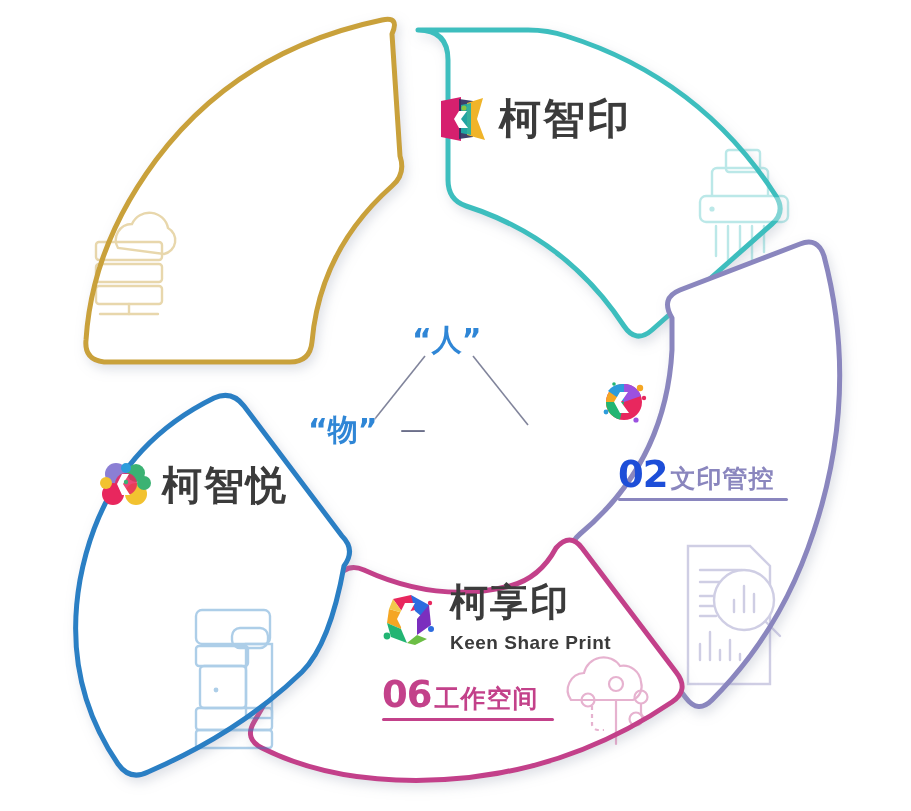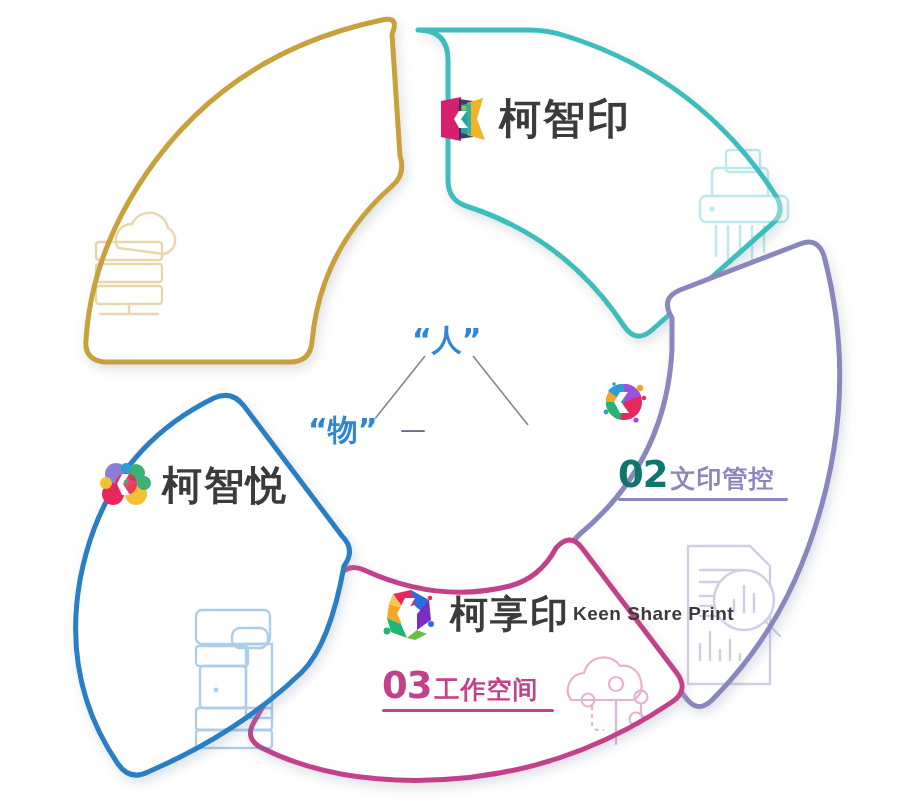--- a/index.html
+++ b/index.html
@@ -198,21 +198,21 @@
         <path d="M20,14 L28,14 L21,24 L29,35 L20,35 L14,24 Z" fill="#ffffff"></path>
         <circle cx="40" cy="10" r="3.2" fill="#F5A623"></circle>
         <circle cx="44" cy="20" r="2.2" fill="#E8275E"></circle>
         <circle cx="6" cy="34" r="2.4" fill="#2D9CDB"></circle>
         <circle cx="36" cy="42" r="2.6" fill="#9B51E0"></circle>
         <circle cx="14" cy="6" r="1.8" fill="#22B573"></circle>
       </svg>
     </div>
     <div style="margin-top:30px;margin-left:18px;">
       <div class="num-row">
-        <span class="num" style="color:#0f766e;">02</span>
+        <span class="num" style="color:#1d4ed8;">02</span>
         <span class="cap" style="color:#8A86BE;">文印管控</span>
       </div>
       <div class="rule" style="background:#8A86BE;width:170px;"></div>
     </div>
   </div>
 
   <div class="seg-text" id="t03" style="left:378px;top:583px;">
     <div class="brand-row">
       <svg class="logo" width="62" height="62" viewBox="0 0 62 62">
         <g transform="translate(31,31)">
@@ -222,28 +222,28 @@
           <path d="M-20,-10 L-6,-6 L-8,10 L-22,4 Z" fill="#F5A623"></path>
           <path d="M-22,4 L-8,10 L-2,24 L-18,18 Z" fill="#22B573"></path>
           <path d="M-2,24 L8,16 L18,20 L6,26 Z" fill="#6CBE45"></path>
           <path d="M-20,-10 L-16,-20 L-6,-6 Z" fill="#F2C94C"></path>
           <path d="M-4,-16 L6,-16 L-3,0 L7,16 L-4,16 L-12,0 Z" fill="#ffffff"></path>
         </g>
         <circle cx="9" cy="48" r="3.4" fill="#22B573"></circle>
         <circle cx="53" cy="41" r="3" fill="#2D6CDF"></circle>
         <circle cx="52" cy="15" r="2.2" fill="#E8275E"></circle>
       </svg>
-      <div style="display:flex;flex-direction:row;gap:3px;">
+      <div style="display:flex;flex-direction:column;gap:3px;">
         <span class="brand-name" style="font-size:38px;">柯享印</span>
         <span class="brand-sub" style="font-size:19px;margin-top:8px;">Keen Share Print</span>
       </div>
     </div>
     <div style="margin-top:22px;margin-left:4px;">
       <div class="num-row">
-        <span class="num" style="color:#C3418A;">03</span>
+        <span class="num" style="color:#C3418A;">06</span>
         <span class="cap" style="color:#C3418A;">工作空间</span>
       </div>
       <div class="rule" style="background:#C3418A;width:172px;"></div>
     </div>
   </div>
 
   <div class="seg-text" id="t04" style="left:100px;top:434px;margin-top:26px;">
     <div class="brand-row">
       <svg class="logo" width="52" height="50" viewBox="0 0 52 50">
         <circle cx="16" cy="14" r="11" fill="#8B7FD4"></circle>

